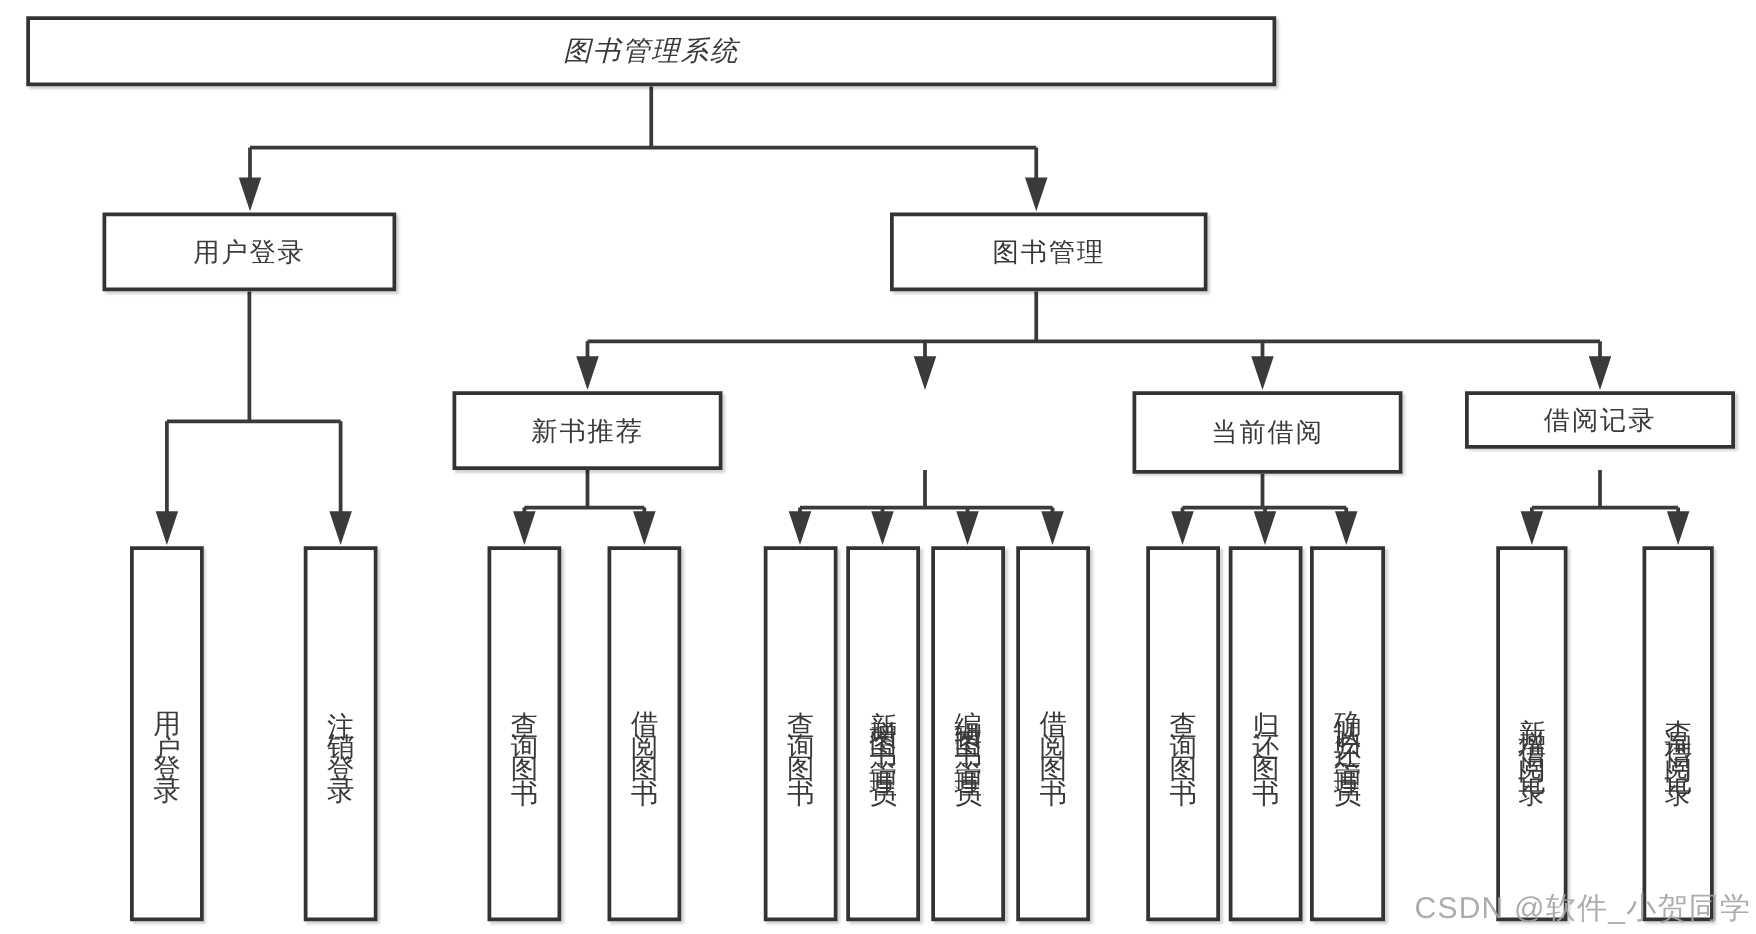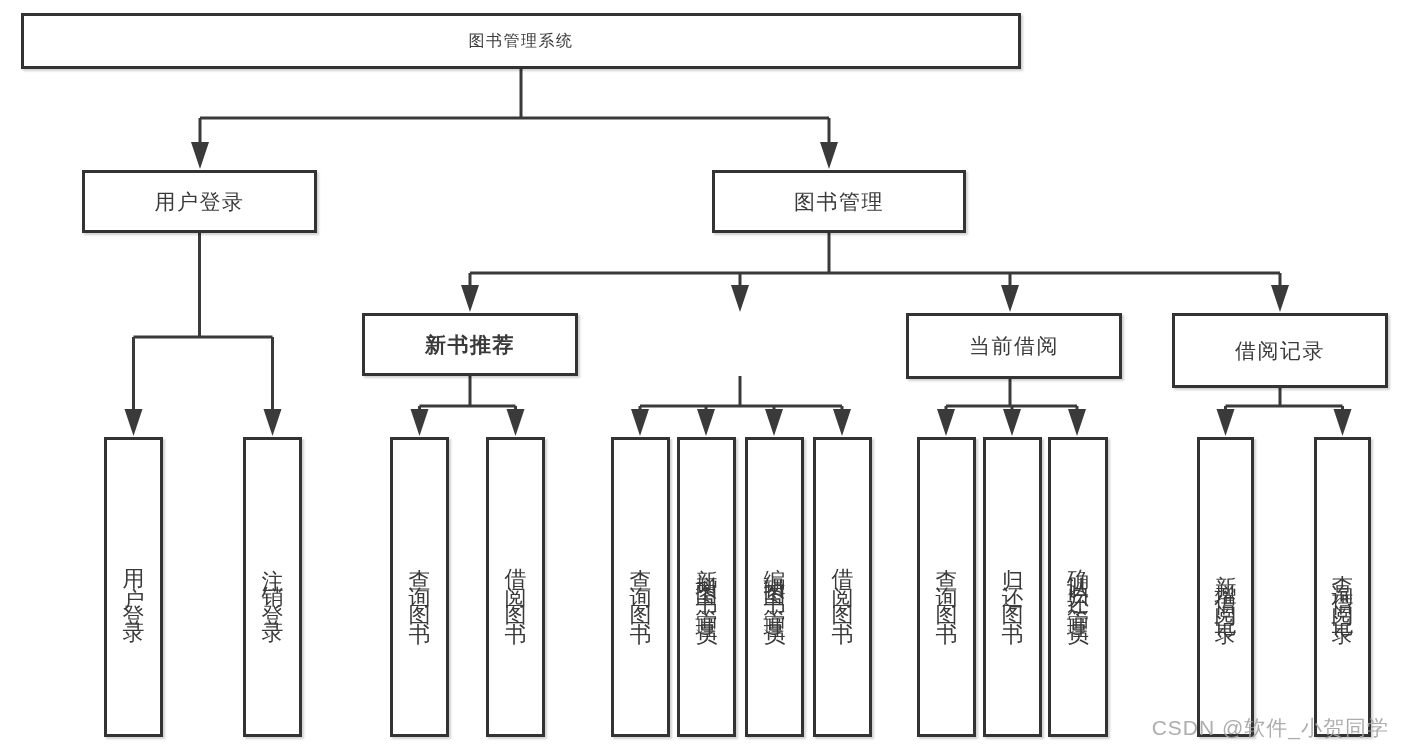--- a/index.html
+++ b/index.html
@@ -7,30 +7,30 @@
     position:relative; width:1405px; height:747px; background:#ffffff;
     font-family:"Liberation Sans", sans-serif; color:#3a3a3a; overflow:hidden;
   }
   .connectors { position:absolute; left:0; top:0; width:1405px; height:747px; }
   .node {
     position:absolute; background:#ffffff; border:3px solid #333333;
     box-sizing:border-box; display:flex; align-items:center; justify-content:center;
     box-shadow:2px 2px 2px rgba(0,0,0,0.18);
   }
   .h-label { font-size:21px; letter-spacing:1.5px; white-space:nowrap; }
-  .root-label { font-size:16px; letter-spacing:1.5px; }
+  .root-label { font-size:22px; letter-spacing:1.5px;font-style:italic; }
   .v-label {
     writing-mode:vertical-rl; text-orientation:mixed;
     font-size:22px; line-height:1; white-space:nowrap;
   }
   .ls-4 { letter-spacing:18px; }
   .ls-6 { letter-spacing:10px; }
   .ls-9 { letter-spacing:8px; }
   .watermark {
-    position:absolute; right:16px; bottom:5px; font-size:21px;
+    position:absolute; right:4px; bottom:5px; font-size:24px;
     color:rgba(164,164,164,0.9); letter-spacing:1px; white-space:nowrap; z-index:5;
   }
 </style>
 </head>
 <body>
 
 <div class="canvas">
 
   <svg class="connectors" width="1405" height="747" viewBox="0 0 1405 747" fill="none" stroke="#3a3a3a" stroke-width="3">
 
@@ -75,27 +75,27 @@
     <span class="root-label">图书管理系统</span>
   </div>
 
   <div class="node" style="left:82px; top:170px; width:235px; height:63px;">
     <span class="h-label">用户登录</span>
   </div>
   <div class="node" style="left:712px; top:170px; width:254px; height:63px;">
     <span class="h-label">图书管理</span>
   </div>
 
-  <div class="node" style="left:362px; top:313px; width:216px; height:63px;font-weight:bold;">
+  <div class="node" style="left:362px; top:313px; width:216px; height:63px;">
     <span class="h-label">新书推荐</span>
   </div>
   <div class="node" style="left:906px; top:313px; width:216px; height:66px;">
     <span class="h-label">当前借阅</span>
   </div>
-  <div class="node" style="left:1172px; top:313px; width:216px; height:75px;">
+  <div class="node" style="left:1172px; top:313px; width:216px; height:46px;">
     <span class="h-label">借阅记录</span>
   </div>
 
   <div class="node" style="left:104px; top:437px; width:59px; height:300px;">
     <span class="v-label ls-4">用户登录</span>
   </div>
   <div class="node" style="left:243px; top:437px; width:59px; height:300px;">
     <span class="v-label ls-4">注销登录</span>
   </div>
 

